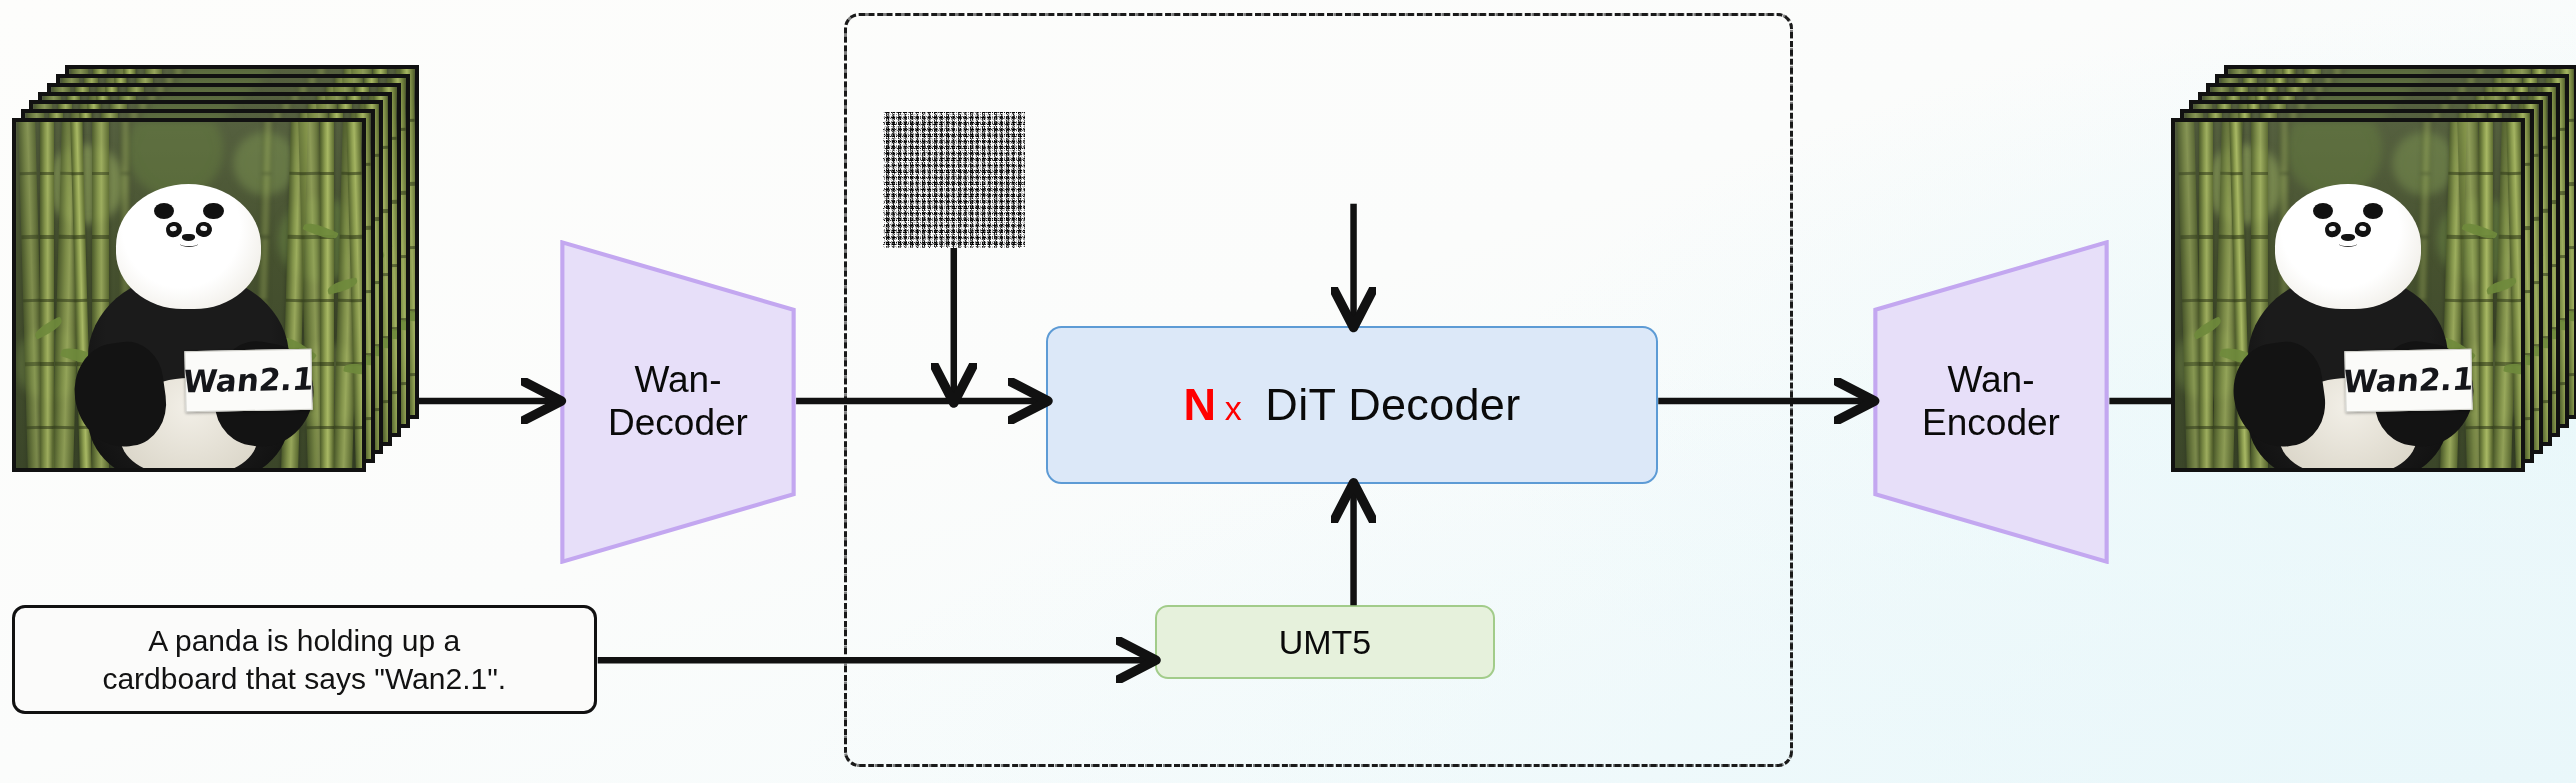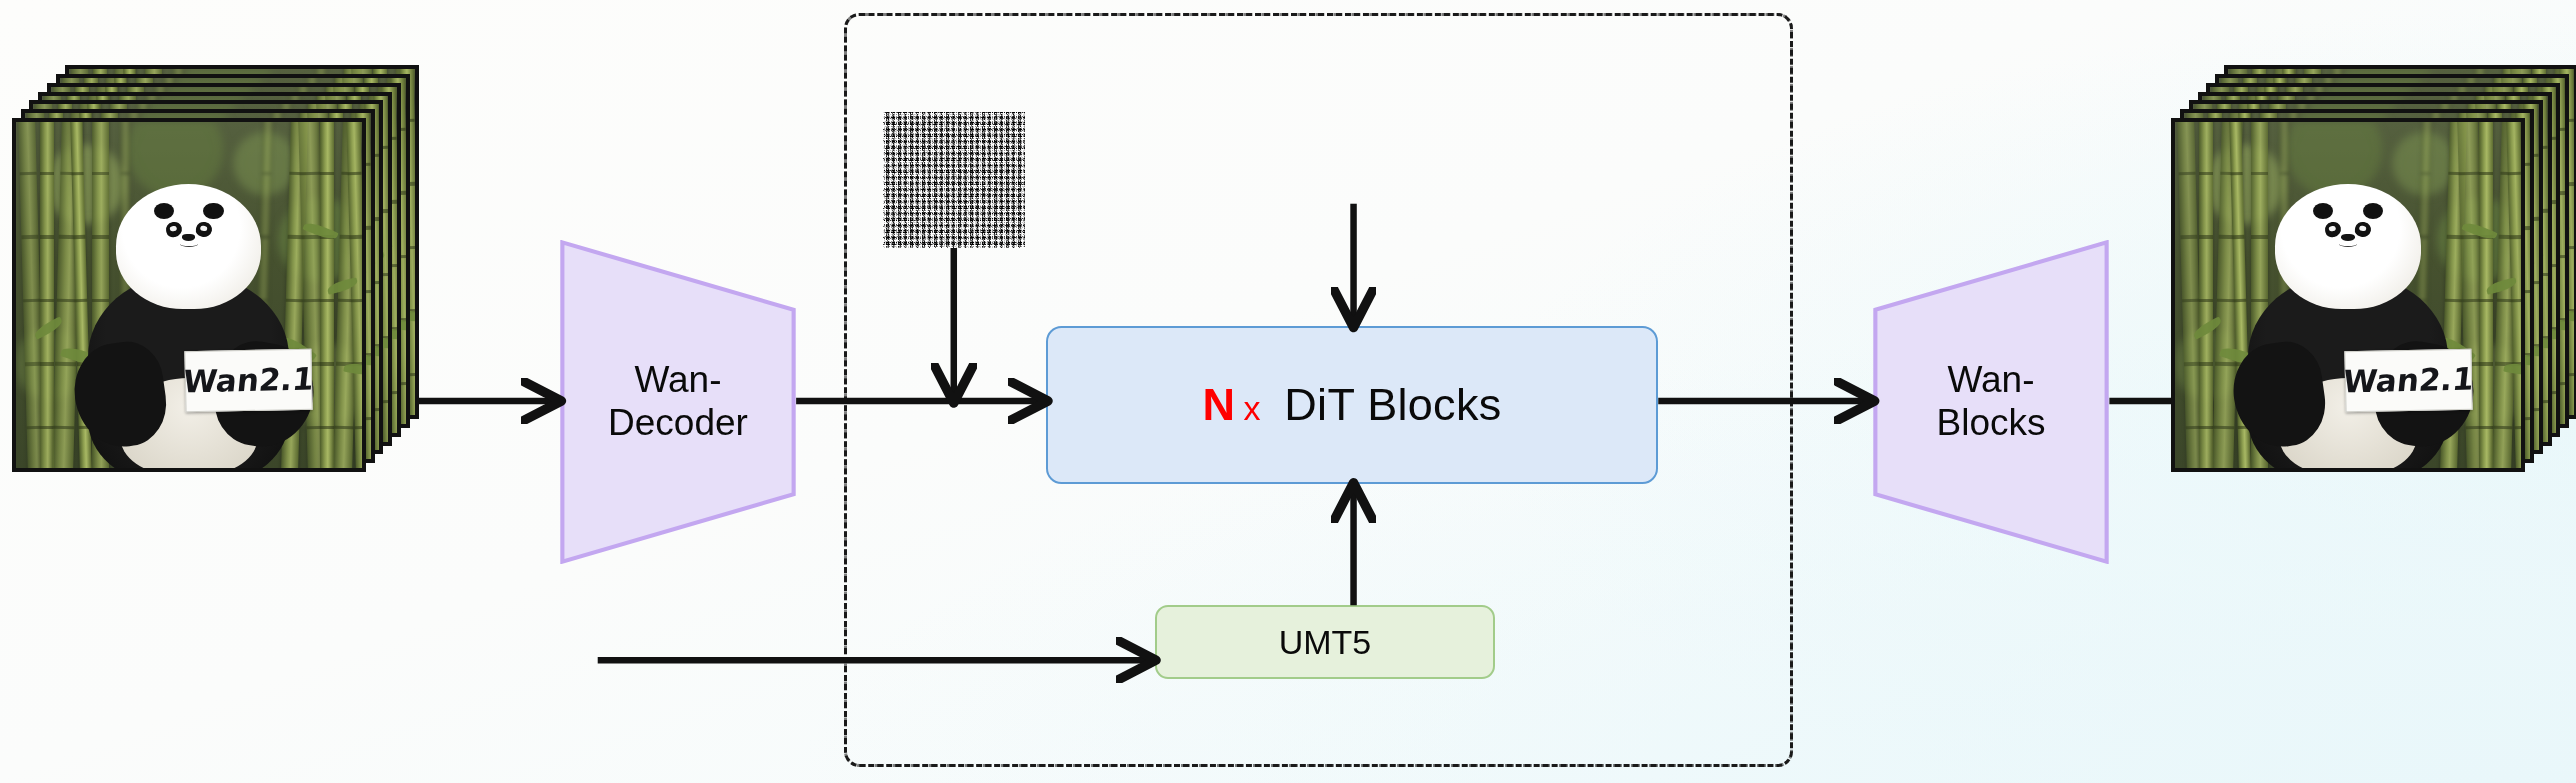--- a/index.html
+++ b/index.html
@@ -1854,35 +1854,41 @@
       <div>Decoder</div>
     </div>
   </div>
 
   <div class="trap" id="decoder" style="left:1873px;top:240px;width:236px;height:324px;">
     <svg viewBox="0 0 400 548" preserveAspectRatio="none">
       <polygon points="4,118 396,4 396,544 4,430" fill="#e7dff9" stroke="#c3a7f0" stroke-width="7"></polygon>
     </svg>
     <div class="lbl">
       <div>Wan-</div>
-      <div>Blocks</div>
+      <div>Encoder</div>
     </div>
   </div>
 
   <div id="noise-patch"></div>
 
 
   <div class="rbox" id="dit-box">
-    <span id="dit-label"><b class="n" style="margin-right: 8.3px;">N</b><span class="x" style="margin-right: 10.6px;">x</span><span> DiT Blocks</span></span>
+    <span id="dit-label"><b class="n" style="margin-right: 8.3px;">N</b><span class="x" style="margin-right: 10.6px;">x</span><span> DiT Decoder</span></span>
   </div>
 
   <div class="rbox" id="umt5-box">
     <span id="umt5-label">UMT5</span>
   </div>
 
+  <div id="prompt-box">
+    <div id="prompt-text">
+      <div>A panda is holding up a</div>
+      <div>cardboard that says "Wan2.1".</div>
+    </div>
+  </div>
 
 
   <svg id="arrows" viewBox="0 0 4362 1326">
     <defs>
       <marker id="ah" markerWidth="7" markerHeight="7" refX="5.6" refY="3.5" orient="auto" markerUnits="strokeWidth">
         <path d="M0.4,0.5 L6.2,3.5 L0.4,6.5" fill="none" stroke="#111" stroke-width="1.45" stroke-linecap="round" stroke-linejoin="round"></path>
       </marker>
     </defs>
     <g stroke="#111" stroke-width="11" fill="none" marker-end="url(#ah)">
 

